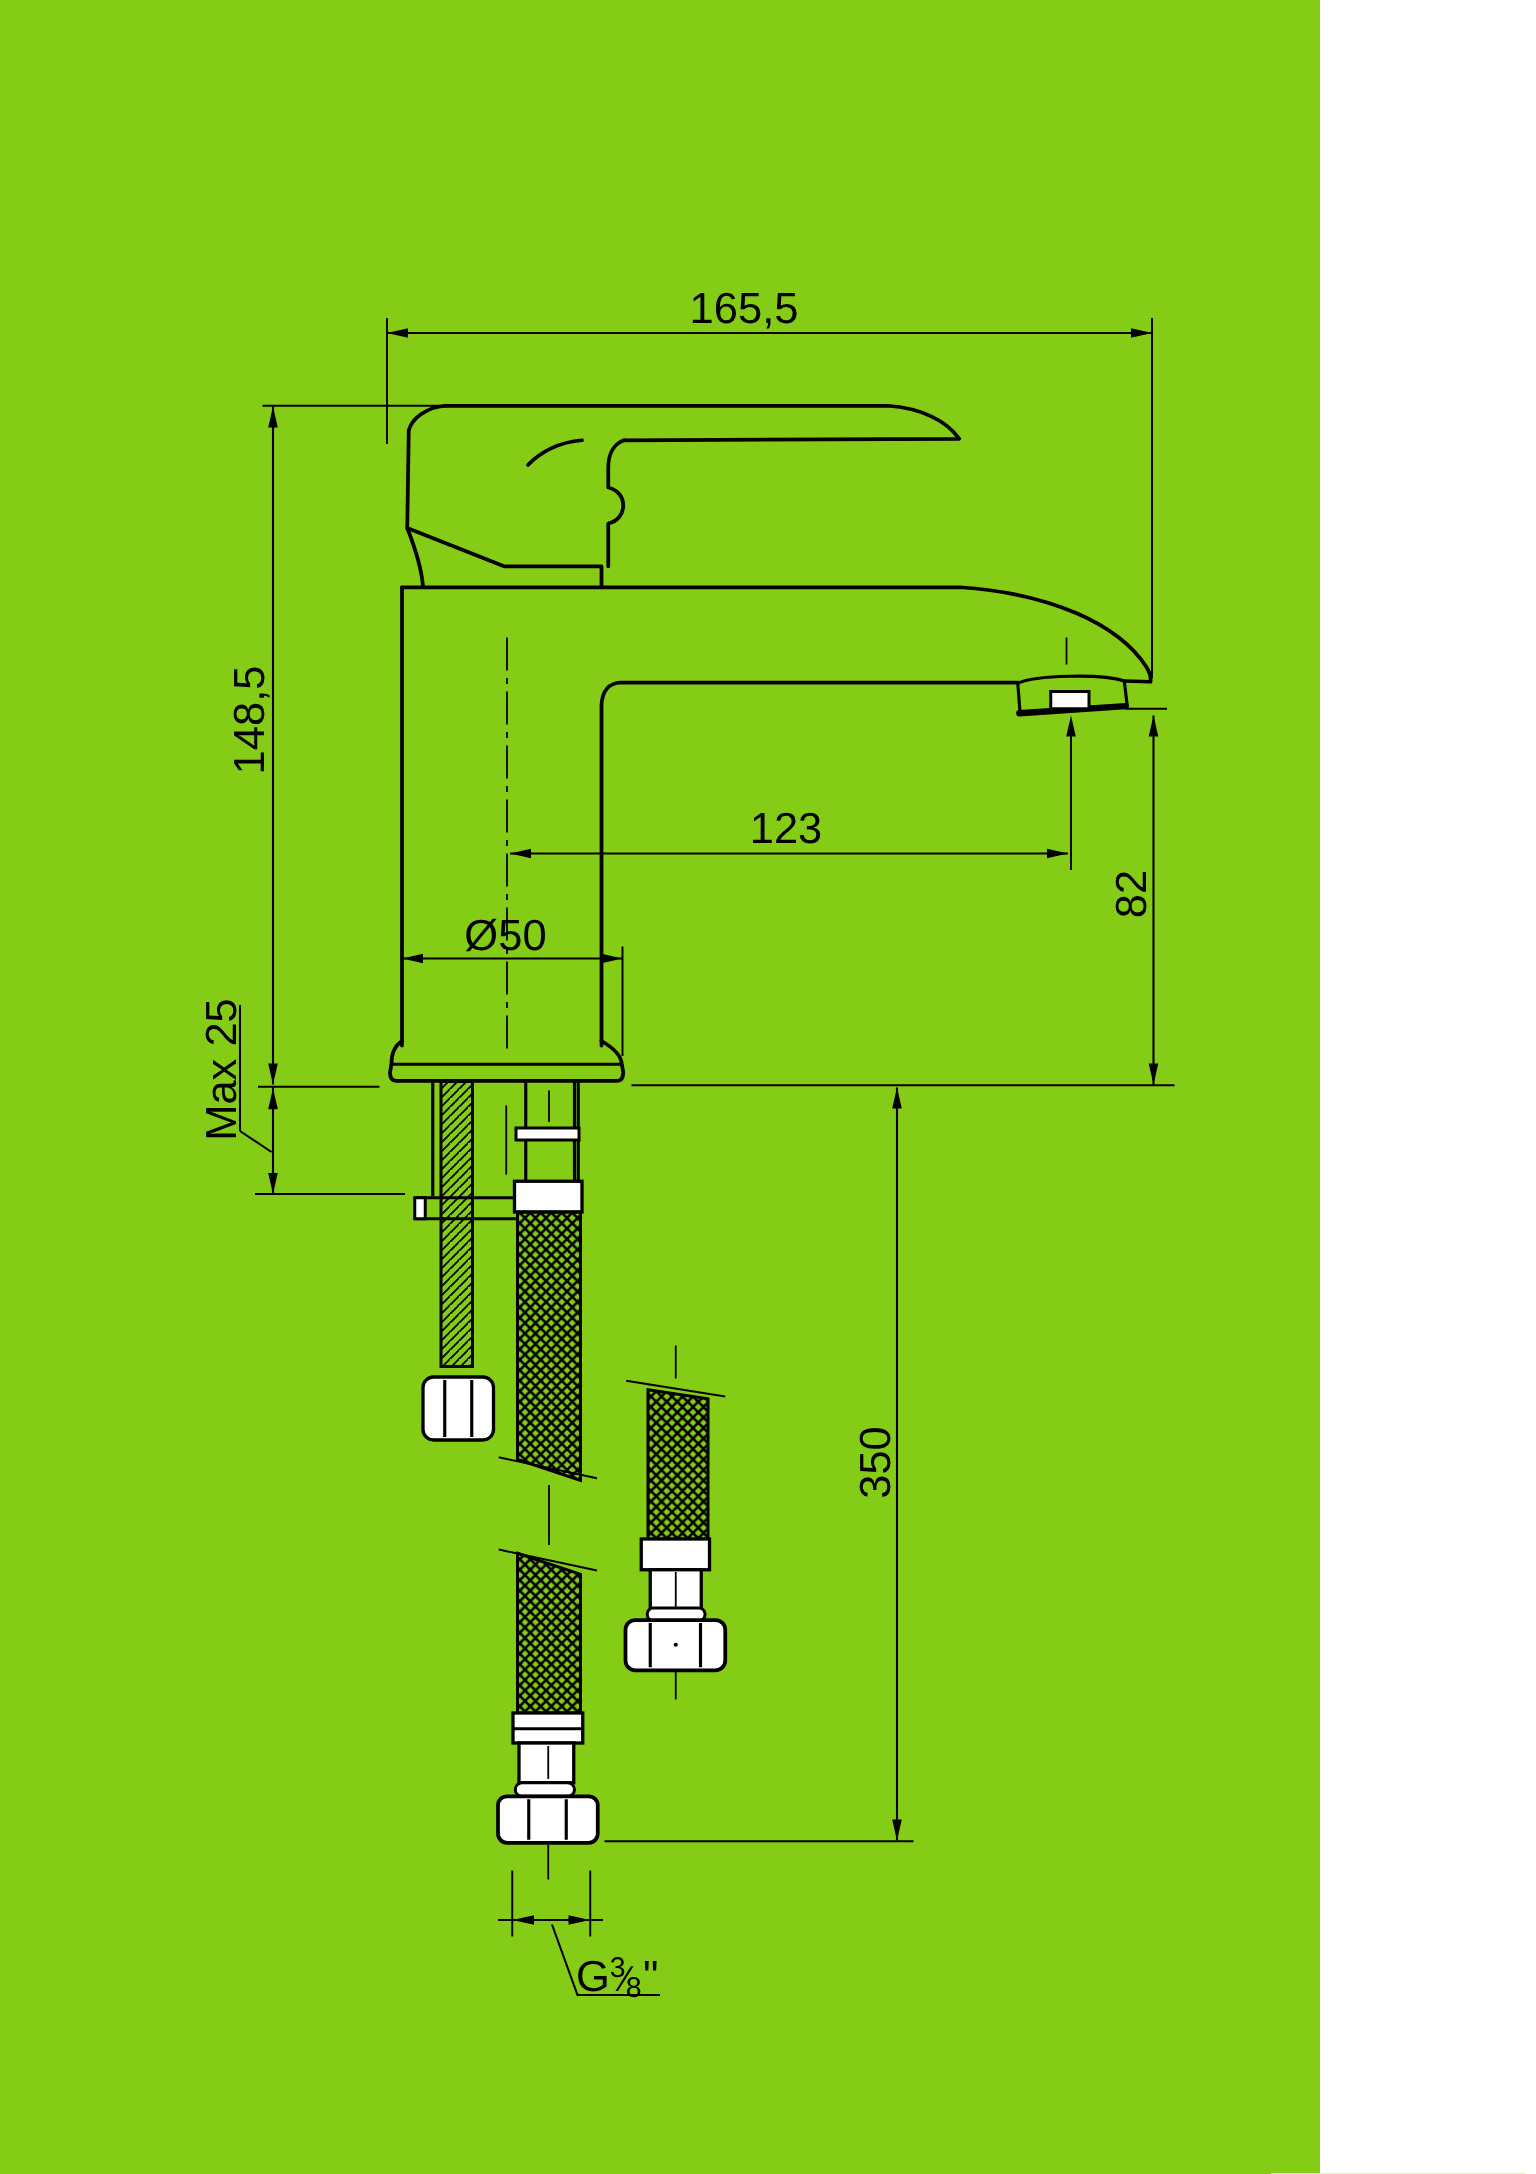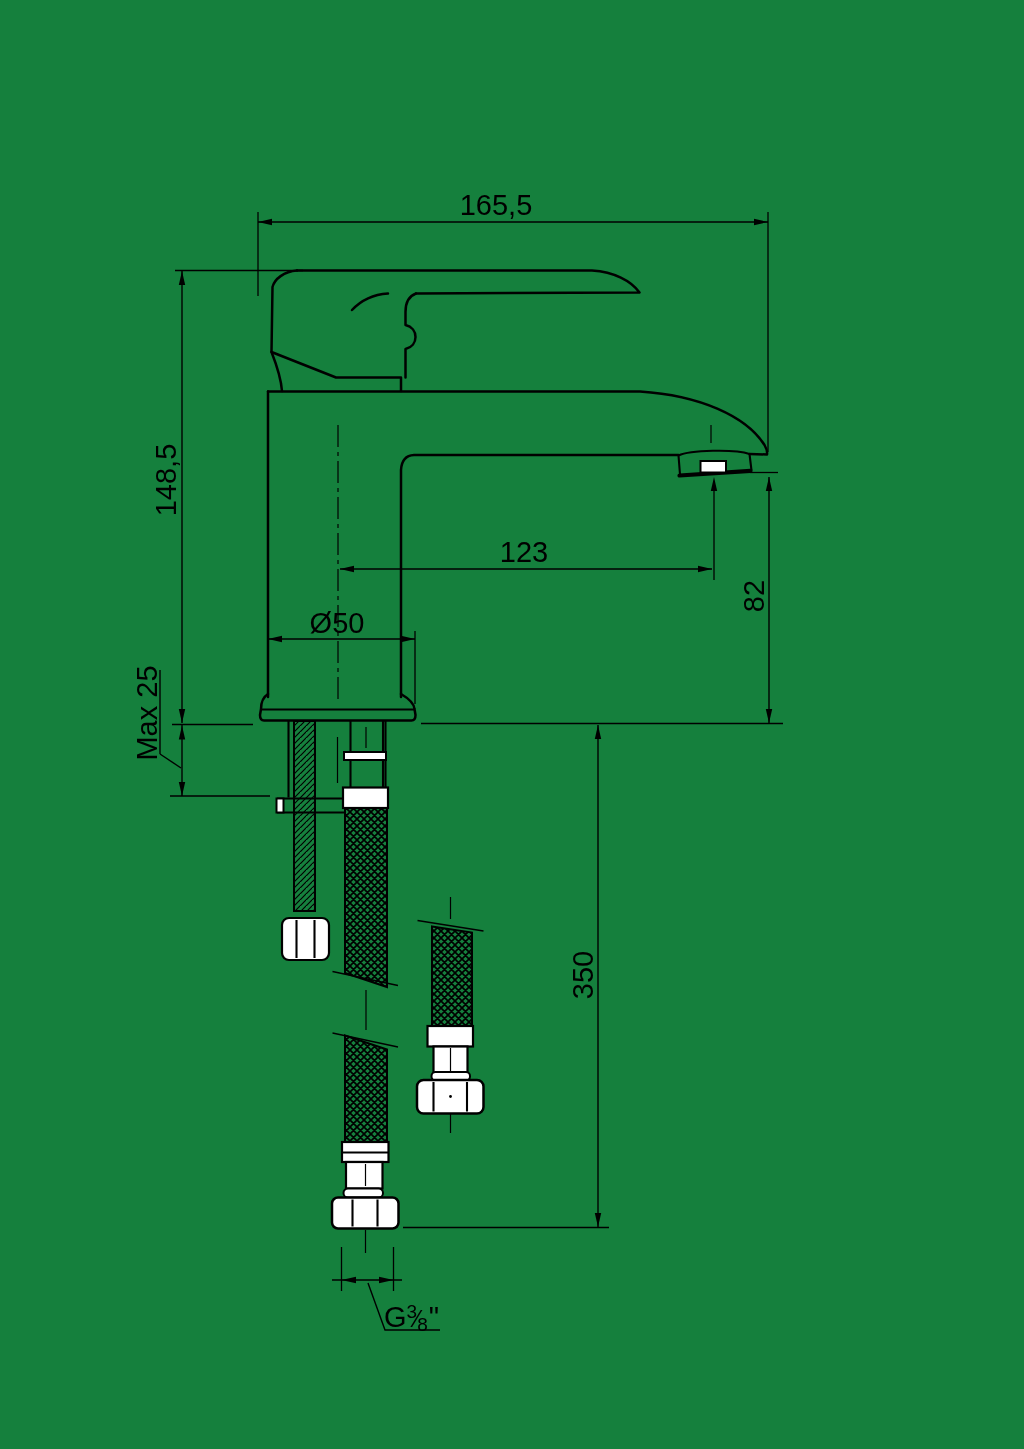--- a/index.html
+++ b/index.html
@@ -1,16 +1,16 @@
 <!DOCTYPE html>
 <html><head>
 <meta charset="utf-8">
 <style>
   html,body{margin:0;padding:0;background:#ffffff;}
-  .page{width:1024px;height:1449px;position:relative;background:#15803d;overflow:hidden;}
+  .page{width:880px;height:1449px;position:relative;background:#84cc16;overflow:hidden;}
   svg{display:block;}
   text{font-family:"Liberation Sans","DejaVu Sans",sans-serif;fill:#000;}
   .outline{stroke:#000;stroke-width:2.5;fill:none;stroke-linejoin:round;stroke-linecap:round;}
   .outline2{stroke:#000;stroke-width:2.1;fill:none;stroke-linejoin:round;}
   .thick{stroke:#000;stroke-width:4.2;fill:none;stroke-linecap:round;}
   .dim{stroke:#000;stroke-width:1.4;fill:none;}
   .ext{stroke:#000;stroke-width:1.3;fill:none;}
   .cl{stroke:#000;stroke-width:1.2;fill:none;}
   .arrow{fill:#000;stroke:none;}
   .white{fill:#ffffff;}

